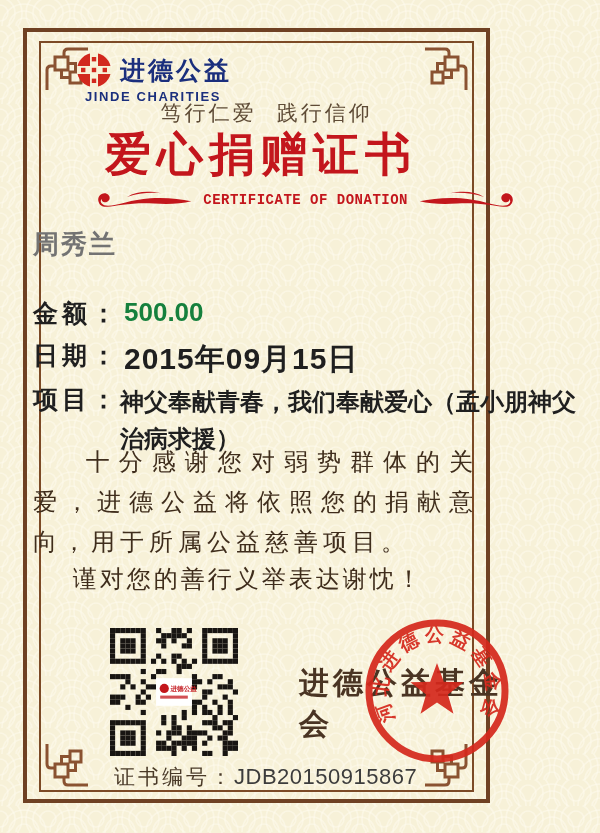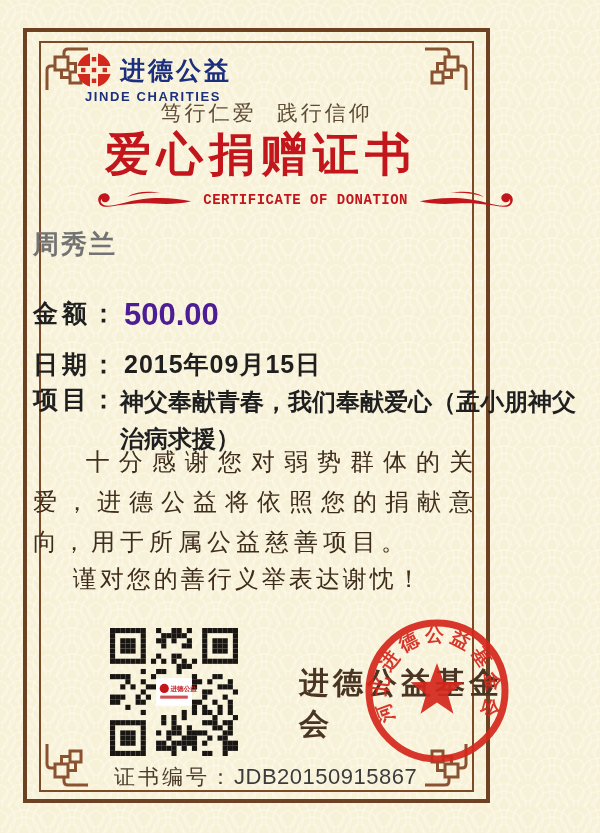--- a/index.html
+++ b/index.html
@@ -39,23 +39,23 @@
     align-items:center;gap:10px;z-index:3;}
   #subtitle{font-size:14px;font-weight:bold;color:#c3161c;letter-spacing:0.5px;
     font-family:"Liberation Mono","DejaVu Sans Mono",monospace;}
   .flourish{width:98px;height:24px;}
   
   #donor-name{left:33px;top:227px;font-size:26px;font-weight:bold;color:#737373;
     letter-spacing:2px;z-index:3;}
   .field-row{left:33px;z-index:3;display:flex;align-items:flex-start;}
   .field-label{font-size:25px;color:#1f1f1f;letter-spacing:4px;white-space:nowrap;font-weight:bold;}
   #amount-row{top:297px;}
-  #amount-value{font-size:31px;color:#4c1d95;margin-left:4px;font-weight:bold;}
-  #date-row{top:348px;}
-  #date-value{font-size:25px;color:#1f1f1f;letter-spacing:1px;margin-left:4px;font-weight:bold;}
+  #amount-value{font-size:26px;color:#15803d;margin-left:4px;font-weight:bold;}
+  #date-row{top:339px;}
+  #date-value{font-size:30px;color:#1f1f1f;letter-spacing:1px;margin-left:4px;font-weight:bold;}
   #project-row{top:383px;}
   #project-value{font-size:24px;color:#1f1f1f;width:473px;line-height:37px;font-weight:bold;}
   
   #thanks-para{left:33px;right:38px;top:442px;font-size:24px;color:#3f2d1c;
     letter-spacing:5px;line-height:40px;text-indent:2.2em;text-align:justify;z-index:3;
     font-family:"Liberation Serif","DejaVu Serif",serif;}
   #closing-line{left:20px;top:563px;font-size:24px;color:#3f2d1c;letter-spacing:3px;
     text-indent:2.2em;z-index:3;font-family:"Liberation Serif","DejaVu Serif",serif;}
   
   #qr{left:110px;top:628px;width:128px;height:128px;z-index:3;}

